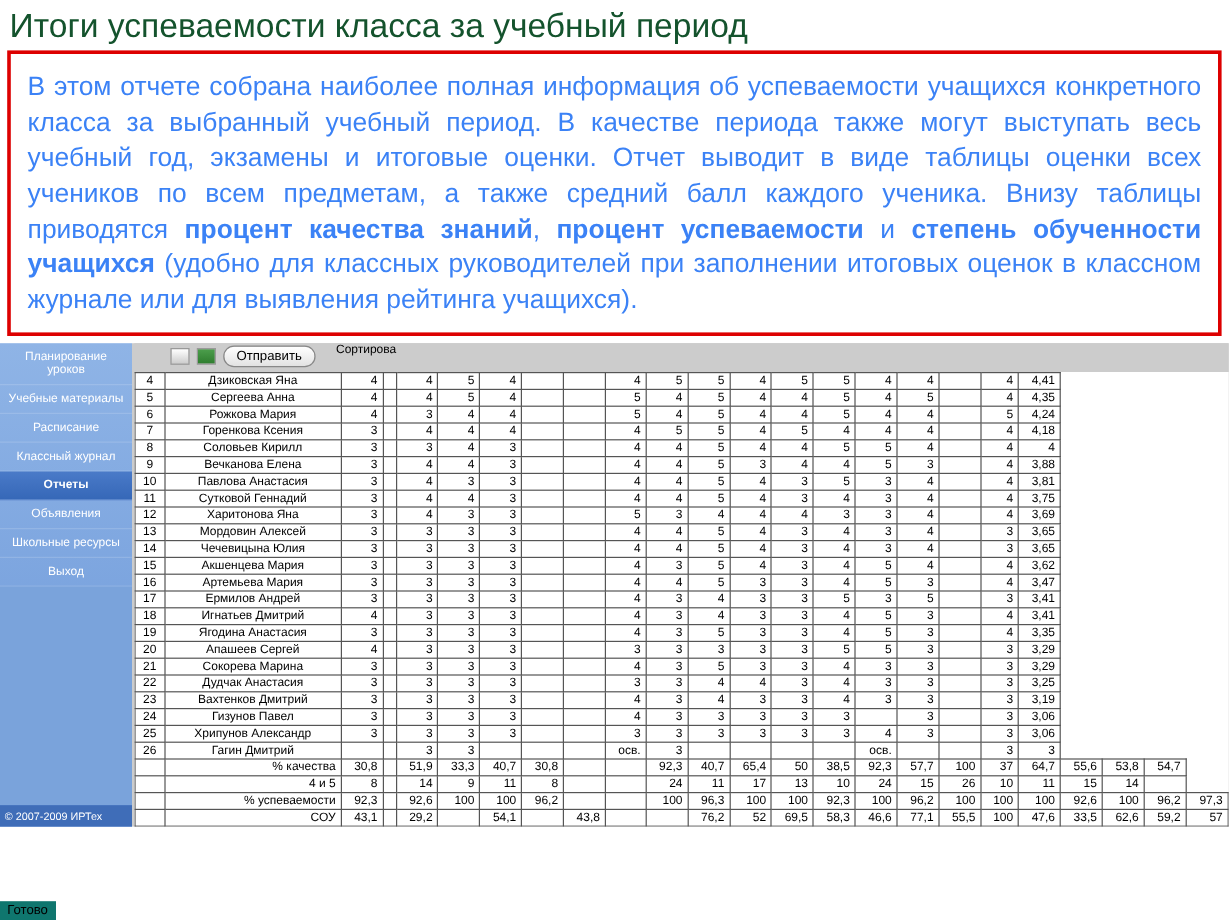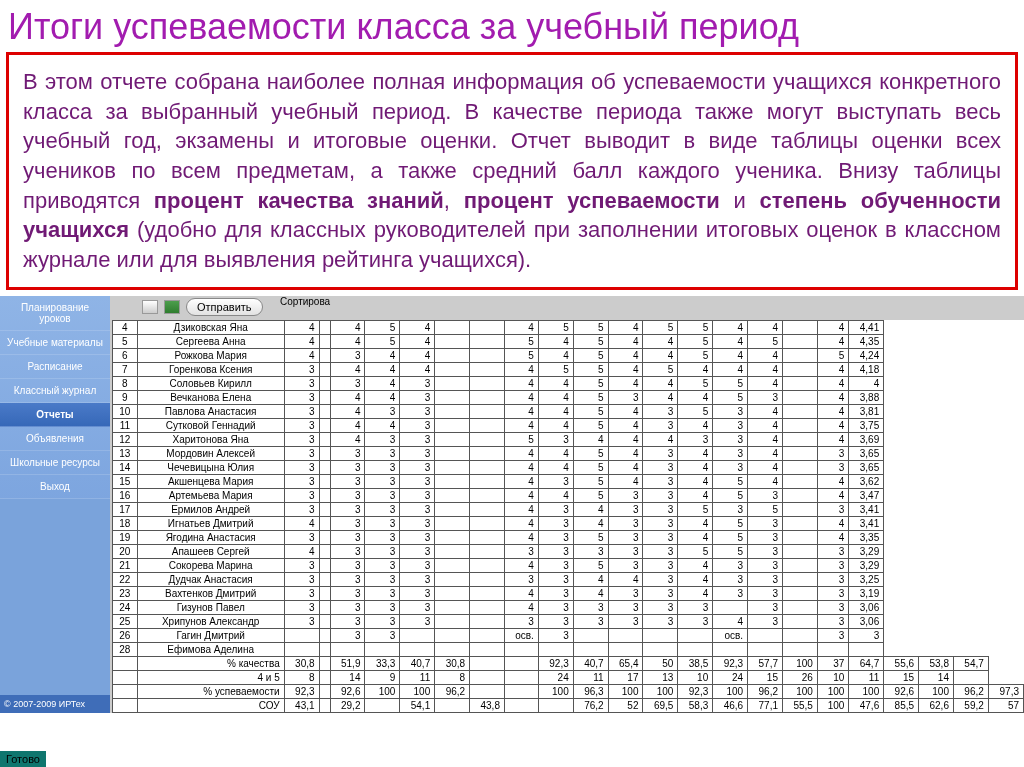--- a/index.html
+++ b/index.html
@@ -1,20 +1,20 @@
 <!DOCTYPE html>
 <html><head>
 <meta charset="utf-8">
 <style>
   * { box-sizing: border-box; margin: 0; padding: 0; }
   body { font-family: Arial, Helvetica, sans-serif; background: #fff; width: 1024px; }
-  .page-title { font-size: 36px; font-weight: normal; color: #a21caf; padding: 6px 8px 4px; }
+  .page-title { font-size: 28px; font-weight: normal; color: #14532d; padding: 6px 8px 4px; }
   .desc-box {
     border: 3px solid #d00; margin: 0 6px 6px; padding: 12px 14px;
-    font-size: 22px; line-height: 1.35; color: #701a75; text-align: justify;
+    font-size: 22px; line-height: 1.35; color: #3b82f6; text-align: justify;
   }
   .desc-box b { font-weight: bold; }
   .lower { display: flex; }
   .sidebar {
     width: 110px; flex-shrink: 0;
     background: linear-gradient(#8fb4e6, #6a96d8);
     display: flex; flex-direction: column;
   }
   .side-item {
     font-size: 10px; color: #fff; text-align: center;
@@ -578,42 +578,20 @@
               <td></td>
               <td></td>
               <td></td>
               <td></td>
               <td>осв.</td>
               <td></td>
               <td></td>
               <td>3</td>
               <td>3</td>
             </tr>
-            <tr>
-              <td class="idx">28</td>
-              <td class="name">Ефимова Аделина</td>
-              <td></td>
-              <td></td>
-              <td></td>
-              <td></td>
-              <td></td>
-              <td></td>
-              <td></td>
-              <td></td>
-              <td></td>
-              <td></td>
-              <td></td>
-              <td></td>
-              <td></td>
-              <td></td>
-              <td></td>
-              <td></td>
-              <td></td>
-              <td></td>
-            </tr>
             <tr class="summary">
               <td class="idx"></td>
               <td class="name">% качества</td>
               <td>30,8</td>
               <td></td>
               <td>51,9</td>
               <td>33,3</td>
               <td>40,7</td>
               <td>30,8</td>
               <td></td>
@@ -697,21 +675,21 @@
               <td></td>
               <td>76,2</td>
               <td>52</td>
               <td>69,5</td>
               <td>58,3</td>
               <td>46,6</td>
               <td>77,1</td>
               <td>55,5</td>
               <td>100</td>
               <td>47,6</td>
-              <td>85,5</td>
+              <td>33,5</td>
               <td>62,6</td>
               <td>59,2</td>
               <td>57</td>
             </tr>
           </tbody>
       </table>
     </div>
   </div>
 </div>
 

